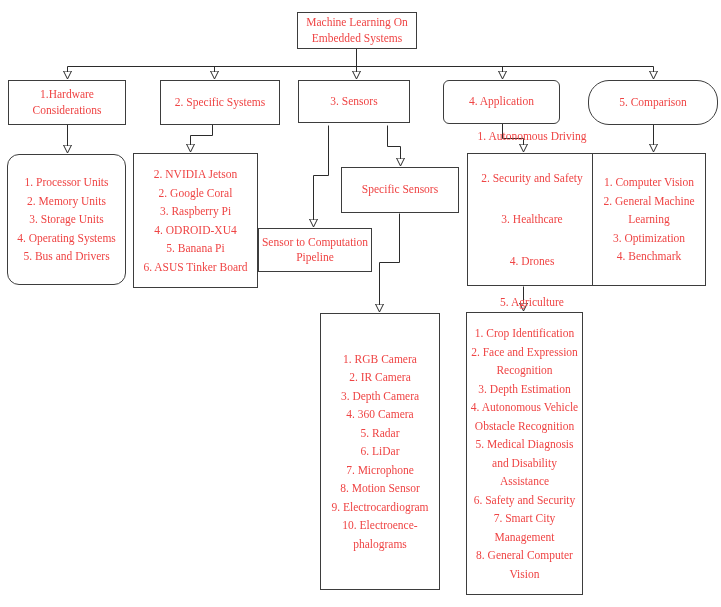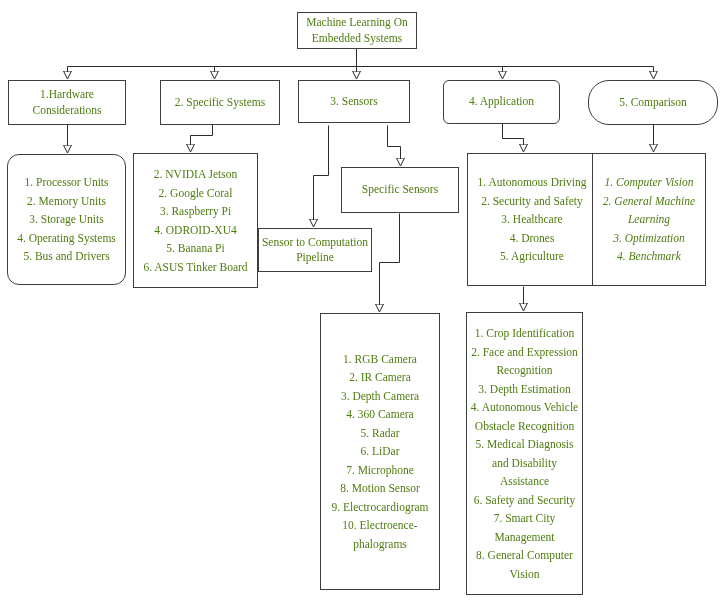--- a/index.html
+++ b/index.html
@@ -1,18 +1,18 @@
 <!DOCTYPE html>
 <html><head>
 <meta charset="utf-8">
 <style>
   html,body { margin:0; padding:0; background:#ffffff; }
   .canvas {
     position:relative; width:721px; height:607px; background:#ffffff;
-    font-family:"Liberation Serif","DejaVu Serif",serif; color:#4d7c0f;
+    font-family:"Liberation Serif","DejaVu Serif",serif; color:#ef4444;
     overflow:hidden;
   }
   svg.wires { position:absolute; left:0; top:0; width:721px; height:607px; }
   svg.wires path { stroke:#2b2b2b; stroke-width:1; fill:none; }
   .box {
     position:absolute; box-sizing:border-box;
     border:1px solid #3d3d3d; background:#ffffff;
     display:flex; align-items:center; justify-content:center;
     flex-direction:column; text-align:center;
     font-size:11.5px; line-height:15.5px; white-space:pre-line;
@@ -55,22 +55,22 @@
 
   <div class="box" style="left:8px; top:80px; width:118px; height:45px;">1.Hardware
 Considerations</div>
   <div class="box" style="left:160px; top:80px; width:120px; height:45px;">2. Specific Systems</div>
   <div class="box" style="left:298px; top:80px; width:112px; height:43px;">3. Sensors</div>
   <div class="box" style="left:443px; top:80px; width:117px; height:44px;border-radius:6px;">4. Application</div>
   <div class="box" style="left:588px; top:80px; width:130px; height:45px;border-radius:21px;">5. Comparison</div>
 
   <div class="box list" style="left:7px; top:154px; width:119px; height:131px;border-radius:12px;"><div class="line">1. Processor Units</div><div class="line">2. Memory Units</div><div class="line">3. Storage Units</div><div class="line">4. Operating Systems</div><div class="line">5. Bus and Drivers</div></div>
   <div class="box list" style="left:133px; top:153px; width:125px; height:135px;"><div class="line">2. NVIDIA Jetson</div><div class="line">2. Google Coral</div><div class="line">3. Raspberry Pi</div><div class="line">4. ODROID-XU4</div><div class="line">5. Banana Pi</div><div class="line">6. ASUS Tinker Board</div></div>
-  <div class="box list" style="left:467px; top:153px; width:130px; height:133px;"><div class="line">1. Autonomous Driving</div><div class="line">2. Security and Safety</div><div class="line">3. Healthcare</div><div class="line">4. Drones</div><div class="line">5. Agriculture</div></div>
-  <div class="box list" style="left:592px; top:153px; width:114px; height:133px;font-style:italic;"><div class="line">1. Computer Vision</div><div class="line">2. General Machine
+  <div class="box list" style="left:467px; top:153px; width:130px; height:133px;gap:23px;"><div class="line">1. Autonomous Driving</div><div class="line">2. Security and Safety</div><div class="line">3. Healthcare</div><div class="line">4. Drones</div><div class="line">5. Agriculture</div></div>
+  <div class="box list" style="left:592px; top:153px; width:114px; height:133px;"><div class="line">1. Computer Vision</div><div class="line">2. General Machine
 Learning</div><div class="line">3. Optimization</div><div class="line">4. Benchmark</div></div>
 
   <div class="box" style="left:341px; top:167px; width:118px; height:46px;">Specific Sensors</div>
   <div class="box" style="left:258px; top:228px; width:114px; height:44px;">Sensor to Computation
 Pipeline</div>
 
   <div class="box list" style="left:320px; top:313px; width:120px; height:277px;"><div class="line">1. RGB Camera</div><div class="line">2. IR Camera</div><div class="line">3. Depth Camera</div><div class="line">4. 360 Camera</div><div class="line">5. Radar</div><div class="line">6. LiDar</div><div class="line">7. Microphone</div><div class="line">8. Motion Sensor</div><div class="line">9. Electrocardiogram</div><div class="line">10. Electroence-
 phalograms</div></div>
   <div class="box list" style="left:466px; top:312px; width:117px; height:283px;"><div class="line">1. Crop Identification</div><div class="line">2. Face and Expression
 Recognition</div><div class="line">3. Depth Estimation</div><div class="line">4. Autonomous Vehicle

